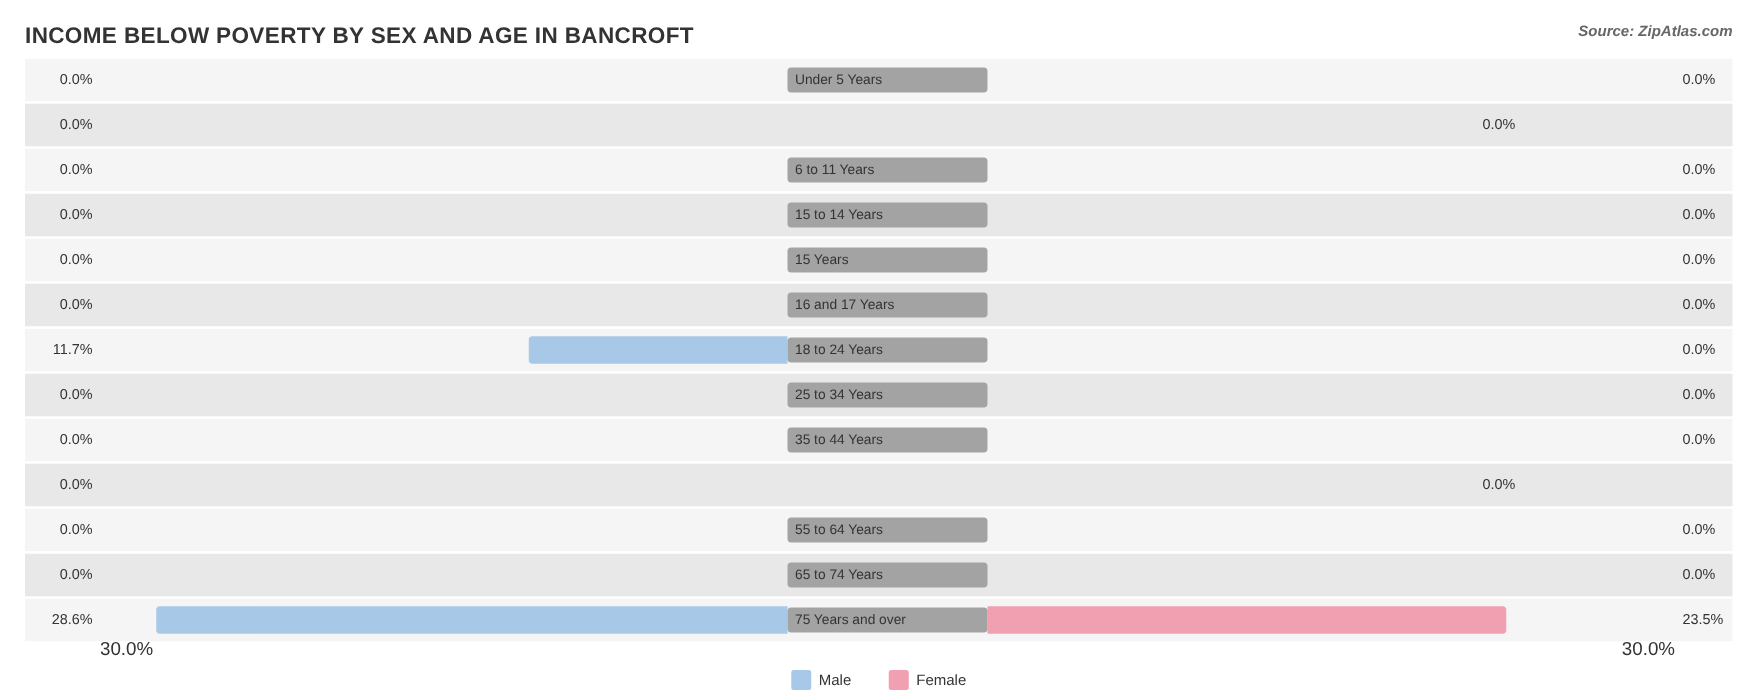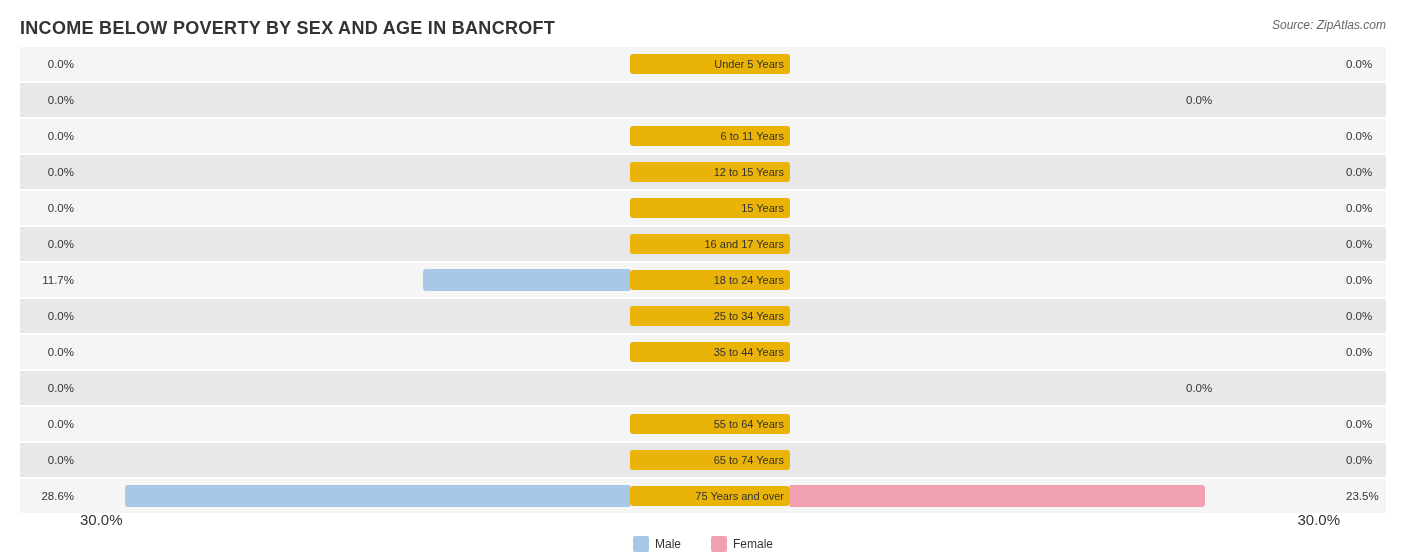--- a/index.html
+++ b/index.html
@@ -24,20 +24,21 @@
       margin-bottom: 4px;
       letter-spacing: 0.3px;
     }
     .source-text {
       position: absolute;
       top: 18px;
       right: 20px;
       font-size: 12px;
       color: #666;
       font-style: italic;
+      font-weight: bold;
     }
     .chart-area {
       position: relative;
       margin-top: 8px;
       width: 100%;
       height: 460px;
     }
     
     .bar-row {
       display: flex;
@@ -69,24 +70,24 @@
       flex-shrink: 0;
     }
     .left-bar {
       height: 22px;
       background: #a8c8e8;
       border-radius: 3px 0 0 3px;
       min-width: 0;
     }
     .center-label {
       width: 160px;
-      text-align: right;
+      text-align: left;
       font-size: 11px;
       color: #333;
-      background: #eab308;
+      background: #a3a3a3;
       padding: 4px 6px;
       border-radius: 3px;
       flex-shrink: 0;
       z-index: 2;
     }
     .right-bar-area {
       width: 550px;
       display: flex;
       justify-content: flex-start;
       align-items: center;
@@ -195,21 +196,21 @@
         <div class="right-bar-area">
           <div class="right-bar" style="width: 0px;"></div>
         </div>
         <div class="right-label">0.0%</div>
       </div>
       <div class="bar-row">
         <div class="left-label">0.0%</div>
         <div class="left-bar-area">
           <div class="left-bar" style="width: 0px;"></div>
         </div>
-        <div class="center-label">12 to 15 Years</div>
+        <div class="center-label">15 to 14 Years</div>
         <div class="right-bar-area">
           <div class="right-bar" style="width: 0px;"></div>
         </div>
         <div class="right-label">0.0%</div>
       </div>
       <div class="bar-row">
         <div class="left-label">0.0%</div>
         <div class="left-bar-area">
           <div class="left-bar" style="width: 0px;"></div>
         </div>

